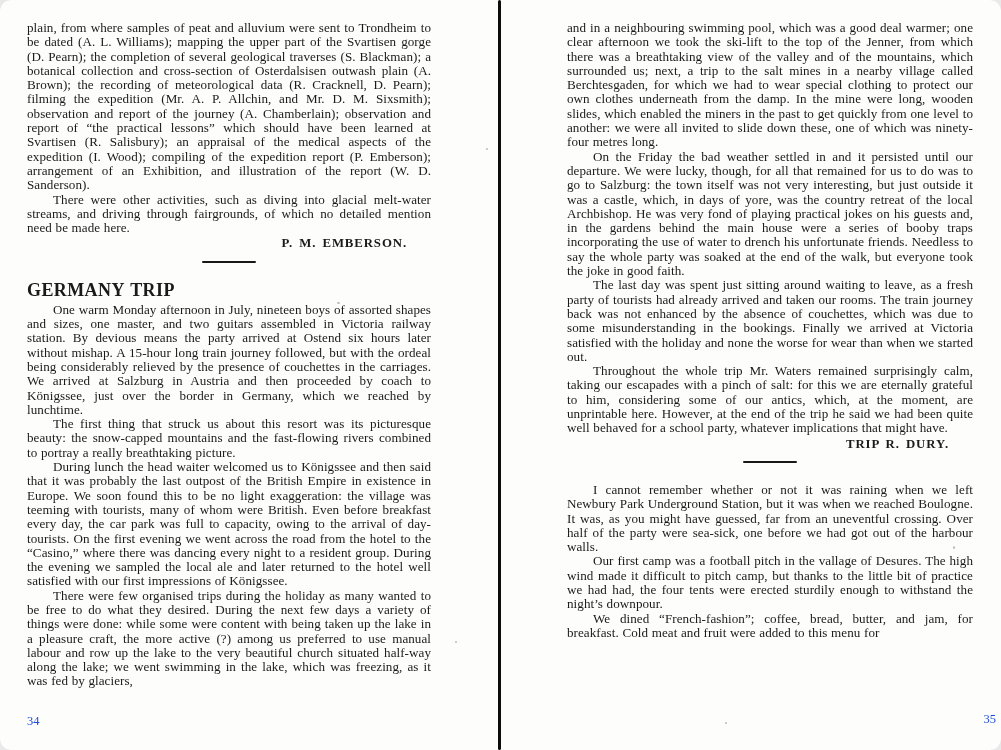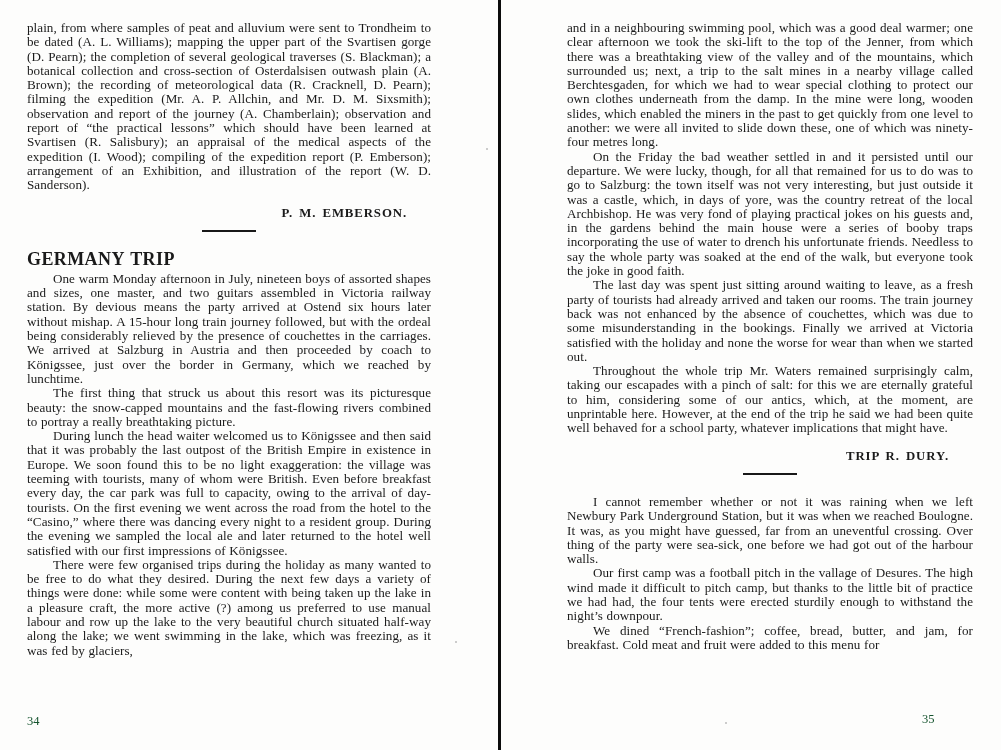--- a/index.html
+++ b/index.html
@@ -1,15 +1,15 @@
 <!DOCTYPE html>
 <html><head>
 <meta charset="utf-8">
 <style>
-  * { margin: 0; padding: 0; box-sizing: border-box; }
+  * { margin: 0; padding: 0; box-sizing: border-box; border-radius: 11px; }
   html, body { width: 1001px; height: 750px; }
   body { background: #e9e9e9; }
 
   .scan {
     position: relative;
     width: 1001px;
     height: 750px;
     background: #fdfdfc;
     overflow: hidden;
     font-family: "Liberation Serif", "DejaVu Serif", serif;
@@ -40,21 +40,21 @@
   .para.cont { text-indent: 0; }
 
   .signature {
     font-size: 12.8px;
     font-weight: bold;
     letter-spacing: 0.9px;
     word-spacing: 2px;
     text-align: right;
     padding-right: 24px;
     line-height: 14.3px;
-    margin-top: 13px;
+    margin-top: 1px;
   }
 
   .section-rule {
     width: 54px;
     height: 2px;
     background: #181818;
     margin: 10px auto 20px auto;
   }
 
   .heading {
@@ -63,24 +63,24 @@
     letter-spacing: 0.4px;
     word-spacing: 1.5px;
     line-height: 15px;
     margin: 0 0 5px 0;
   }
 
   .page-number {
     position: absolute;
     font-size: 12.5px;
     line-height: 13px;
-    color: #14532d;
+    color: #1d4ed8;
   }
   .pn-left  { left: 27px;  top: 715px; }
-  .pn-right { left: 922px; top: 713px; width: 30px; text-align: left; }
+  .pn-right { left: 966px; top: 713px; width: 30px; text-align: right; }
 
   
   .speck {
     position: absolute;
     background: #9f9f9f;
     border-radius: 50%;
     width: 2px; height: 2px;
     opacity: 0.7;
   }
   .speck.s1 { left: 486px; top: 148px; }
@@ -89,39 +89,40 @@
   .speck.s4 { left: 455px; top: 641px; }
   .speck.s5 { left: 725px; top: 722px; }
 </style>
 </head>
 <body>
 
 <div class="scan">
 
   <div class="page page-left">
     <p class="para cont">plain, from where samples of peat and alluvium were sent to Trondheim to be dated (A. L. Williams); mapping the upper part of the Svartisen gorge (D. Pearn); the completion of several geological traverses (S. Blackman); a botanical collection and cross-section of Osterdalsisen outwash plain (A. Brown); the recording of meteorological data (R. Cracknell, D. Pearn); filming the expedition (Mr. A. P. Allchin, and Mr. D. M. Sixsmith); observation and report of the journey (A. Chamberlain); observation and report of “the practical lessons” which should have been learned at Svartisen (R. Salisbury); an appraisal of the medical aspects of the expedition (I. Wood); compiling of the expedition report (P. Emberson); arrangement of an Exhibition, and illustration of the report (W. D. Sanderson).</p>
+    <p class="para">There were other activities, such as diving into glacial melt-water streams, and driving through fairgrounds, of which no detailed mention need be made here.</p>
     <div class="signature">P. M. EMBERSON.</div>
     <div class="section-rule"></div>
     <h2 class="heading">GERMANY TRIP</h2>
     <p class="para">One warm Monday afternoon in July, nineteen boys of assorted shapes and sizes, one master, and two guitars assembled in Victoria railway station. By devious means the party arrived at Ostend six hours later without mishap. A 15-hour long train journey followed, but with the ordeal being considerably relieved by the presence of couchettes in the carriages. We arrived at Salzburg in Austria and then proceeded by coach to Königssee, just over the border in Germany, which we reached by lunchtime.</p>
     <p class="para">The first thing that struck us about this resort was its picturesque beauty: the snow-capped mountains and the fast-flowing rivers combined to portray a really breathtaking picture.</p>
     <p class="para">During lunch the head waiter welcomed us to Königssee and then said that it was probably the last outpost of the British Empire in existence in Europe. We soon found this to be no light exaggeration: the village was teeming with tourists, many of whom were British. Even before breakfast every day, the car park was full to capacity, owing to the arrival of day-tourists. On the first evening we went across the road from the hotel to the “Casino,” where there was dancing every night to a resident group. During the evening we sampled the local ale and later returned to the hotel well satisfied with our first impressions of Königssee.</p>
     <p class="para">There were few organised trips during the holiday as many wanted to be free to do what they desired. During the next few days a variety of things were done: while some were content with being taken up the lake in a pleasure craft, the more active (?) among us preferred to use manual labour and row up the lake to the very beautiful church situated half-way along the lake; we went swimming in the lake, which was freezing, as it was fed by glaciers,</p>
   </div>
 
   <div class="gutter-line"></div>
 
   <div class="page page-right">
     <p class="para cont">and in a neighbouring swimming pool, which was a good deal warmer; one clear afternoon we took the ski-lift to the top of the Jenner, from which there was a breathtaking view of the valley and of the mountains, which surrounded us; next, a trip to the salt mines in a nearby village called Berchtesgaden, for which we had to wear special clothing to protect our own clothes underneath from the damp. In the mine were long, wooden slides, which enabled the miners in the past to get quickly from one level to another: we were all invited to slide down these, one of which was ninety-four metres long.</p>
     <p class="para">On the Friday the bad weather settled in and it persisted until our departure. We were lucky, though, for all that remained for us to do was to go to Salzburg: the town itself was not very interesting, but just outside it was a castle, which, in days of yore, was the country retreat of the local Archbishop. He was very fond of playing practical jokes on his guests and, in the gardens behind the main house were a series of booby traps incorporating the use of water to drench his unfortunate friends. Needless to say the whole party was soaked at the end of the walk, but everyone took the joke in good faith.</p>
     <p class="para">The last day was spent just sitting around waiting to leave, as a fresh party of tourists had already arrived and taken our rooms. The train journey back was not enhanced by the absence of couchettes, which was due to some misunderstanding in the bookings. Finally we arrived at Victoria satisfied with the holiday and none the worse for wear than when we started out.</p>
     <p class="para">Throughout the whole trip Mr. Waters remained surprisingly calm, taking our escapades with a pinch of salt: for this we are eternally grateful to him, considering some of our antics, which, at the moment, are unprintable here. However, at the end of the trip he said we had been quite well behaved for a school party, whatever implications that might have.</p>
     <div class="signature">TRIP R. DURY.</div>
     <div class="section-rule"></div>
-    <p class="para">I cannot remember whether or not it was raining when we left Newbury Park Underground Station, but it was when we reached Boulogne. It was, as you might have guessed, far from an uneventful crossing. Over thing of the party were sea-sick, one before we had got out of the harbour walls.</p>
+    <p class="para">I cannot remember whether or not it was raining when we left Newbury Park Underground Station, but it was when we reached Boulogne. It was, as you might have guessed, far from an uneventful crossing. Over half of the party were sea-sick, one before we had got out of the harbour walls.</p>
     <p class="para">Our first camp was a football pitch in the vallage of Desures. The high wind made it difficult to pitch camp, but thanks to the little bit of practice we had had, the four tents were erected sturdily enough to withstand the night’s downpour.</p>
     <p class="para">We dined “French-fashion”; coffee, bread, butter, and jam, for breakfast. Cold meat and fruit were added to this menu for</p>
   </div>
 
   <div class="page-number pn-left">34</div>
   <div class="page-number pn-right">35</div>
 
   <div class="speck s1"></div>
   <div class="speck s2"></div>
   <div class="speck s3"></div>

